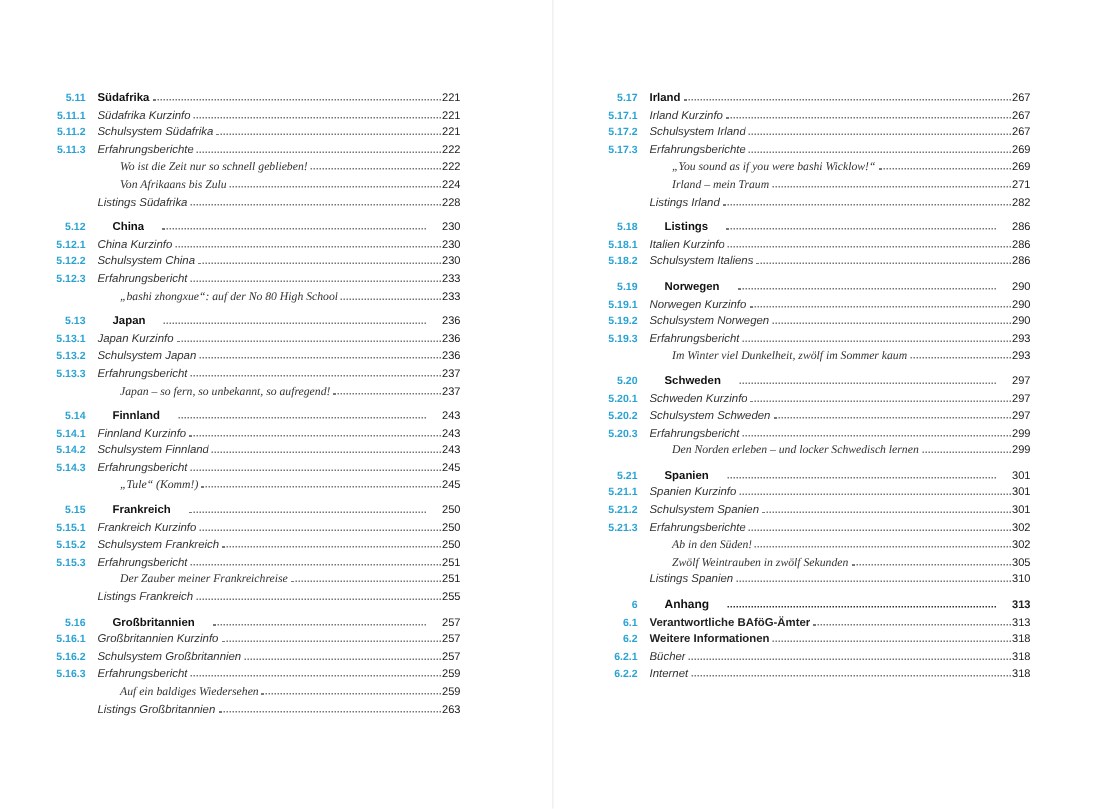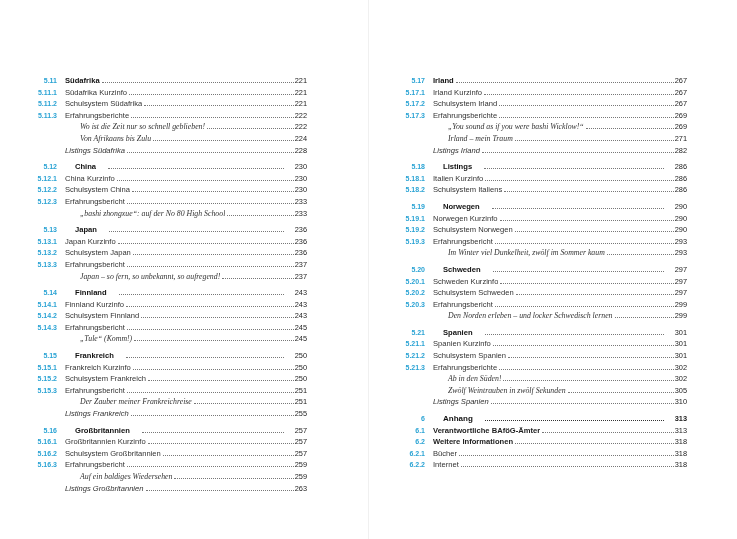--- a/index.html
+++ b/index.html
@@ -1,31 +1,31 @@
 <!DOCTYPE html>
 <html><head>
   <meta charset="utf-8">
   <style>
     html, body { margin: 0; padding: 0; background: #ffffff; }
     body { width: 737px; height: 539px; position: relative; overflow: hidden;
            font-family: "Liberation Sans", "DejaVu Sans", sans-serif; color: #1f1f1f; }
-    .page { position: absolute; top: 16px; height: 408px; }
+    .page { position: absolute; top: 0; height: 408px; }
     .page.left { left: 0; width: 368px; }
     .page.right { left: 369px; width: 368px; }
     .spine { position: absolute; left: 368px; top: 0; width: 1px; height: 539px; background: #f0f0f0; }
     .toc { position: absolute; top: 59px; }
     .page.left .toc { left: 25px; width: 282px; }
     .page.right .toc { left: 24px; width: 294px; }
     .row { display: flex; align-items: baseline; height: 11.6px; line-height: 11.6px; font-size: 7.6px; white-space: nowrap; }
     .row.gap { margin-top: 5px; gap: 10px; }
     .num { width: 40px; flex: 0 0 40px; text-align: right; padding-right: 8px; box-sizing: border-box;
            color: #2aa3d4; font-weight: bold; font-size: 7px; }
     .title { flex: 0 1 auto; overflow: hidden; }
     .title.chapter { font-weight: bold; color: #111; }
-    .title.sub { color: #333; }
+    .title.sub { font-style: italic; color: #333; }
     .title.story { font-style: italic; font-family: Liberation Serif, serif; color: #333; padding-left: 15px; font-size: 7.8px; }
     .title.listing { font-style: italic; color: #333; }
     .dots { flex: 1 1 auto; border-bottom: 1px dotted #777; margin: 0 1px 2px 2px; min-width: 6px; height: 1px; }
     .page-no { flex: 0 0 auto; color: #222; font-size: 7.4px; }
     .row.major .title { font-size: 8px; font-weight: bold; color: #111; }
     .row.major .dots { border-bottom: 1.4px dotted #333; }
     .row.major .page-no { font-weight: bold; }
     .row.appendix .title { font-weight: bold; color: #222; font-style: normal; }
   </style>
 </head>

